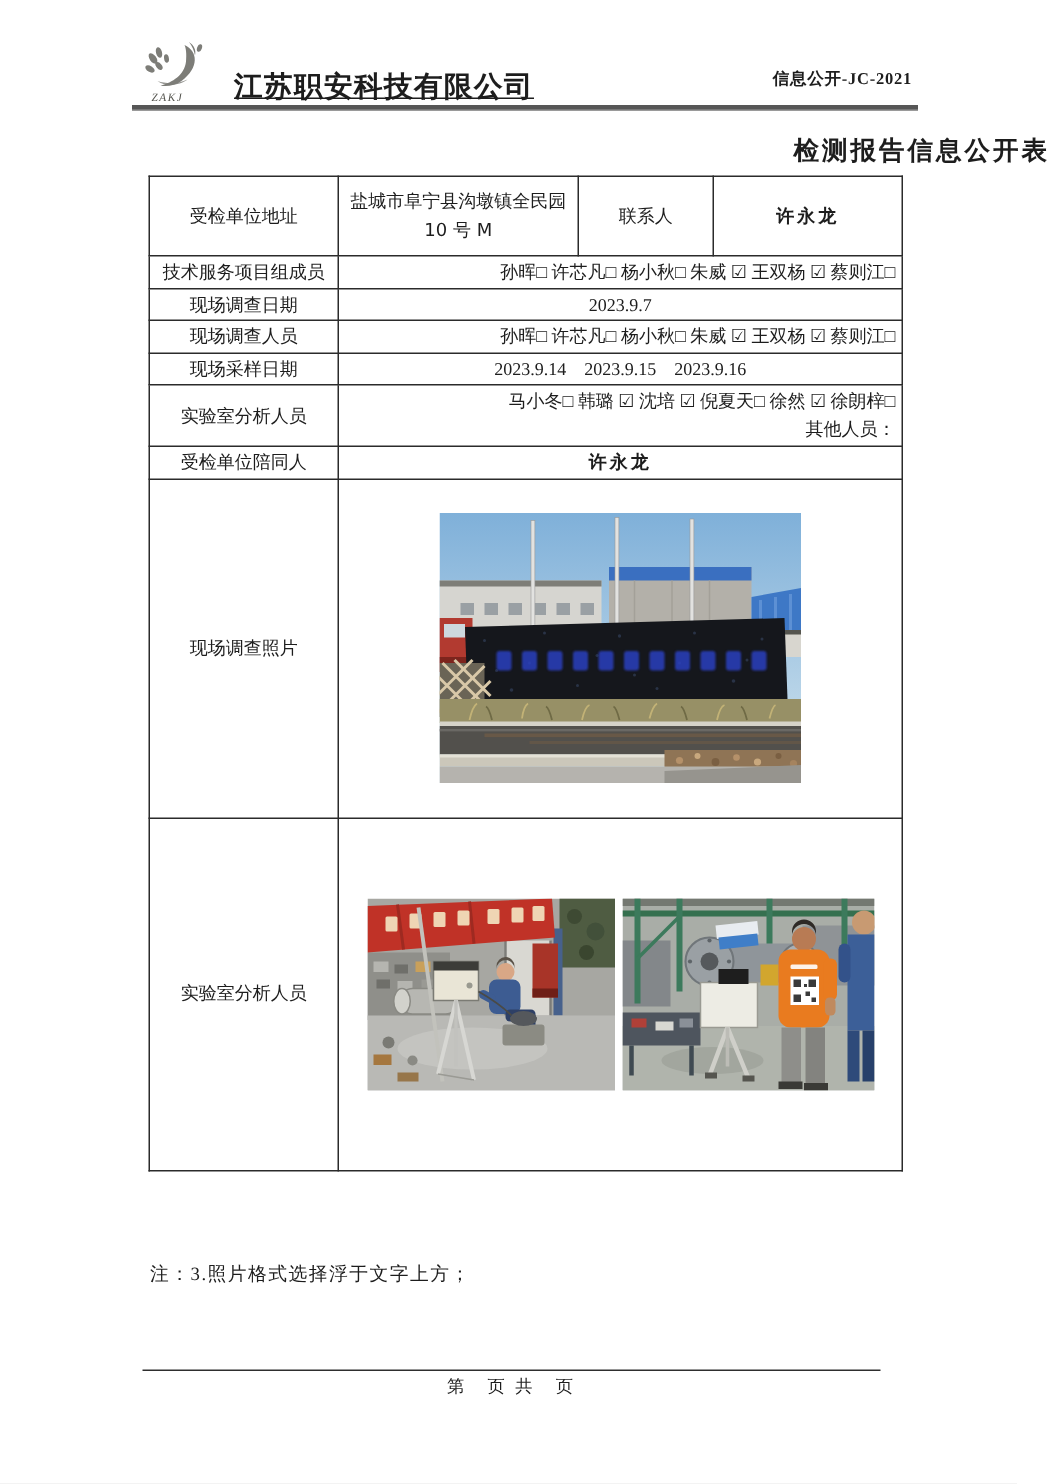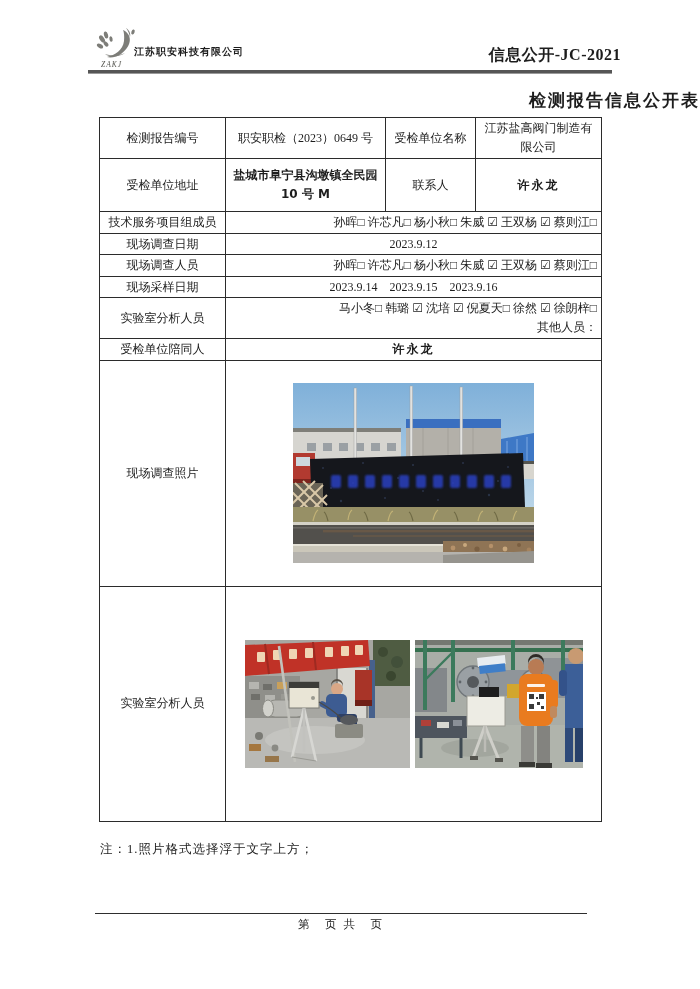--- a/index.html
+++ b/index.html
@@ -3,33 +3,33 @@
 <meta charset="utf-8">
 <style>
   html,body{margin:0;padding:0;background:#e9e9e9;}
   .page{
     position:relative;width:700px;height:989px;background:#ffffff;
     margin:0 auto;overflow:hidden;
     font-family:"Liberation Serif","DejaVu Serif",serif;color:#1d1d1d;
   }
   
   .logo{position:absolute;left:93px;top:27px;width:48px;height:44px;}
-  .company{position:absolute;left:134px;top:45px;font-size:10px;font-weight:bold;letter-spacing:1px;}
-  .doc-code{position:absolute;top:45px;right:79px;font-size:16px;font-weight:bold;letter-spacing:.5px;}
+  .company{position:absolute;left:156px;top:45px;font-size:19px;font-weight:bold;letter-spacing:1px;text-decoration:underline;}
+  .doc-code{position:absolute;top:45px;right:92px;font-size:11px;font-weight:bold;letter-spacing:.5px;}
   .header-rule{position:absolute;left:88px;top:70px;width:524px;height:3px;background:#565656;border-bottom:1px solid #9a9a9a;}
   
   .title{position:absolute;left:0;top:89px;width:100%;text-align:right;font-size:17px;font-weight:bold;letter-spacing:2px;}
   
   table.form{position:absolute;left:99px;top:117px;border-collapse:collapse;table-layout:fixed;}
   table.form td{border:1.4px solid #2b2b2b;font-size:12px;vertical-align:middle;padding:1px 4px;line-height:1.55;}
   td.lab{text-align:center;}
   td.val{text-align:center;}
   td.left{text-align:right;padding-left:9px;}
   .tight{letter-spacing:0;padding-left:2px;padding-right:2px;font-size:11.5px;}
-  .addr{font-family:"DejaVu Sans","Liberation Sans",sans-serif;font-size:12.5px;line-height:1.8;font-weight:bold;}
+  .addr{font-family:"DejaVu Sans","Liberation Sans",sans-serif;font-size:12.5px;line-height:1.8;}
   .name-strong{font-weight:bold;font-size:15px;letter-spacing:2px;}
   .pre{white-space:pre;}
   .two-line span{display:block;}
   .r1{height:41px;} .r2{height:53px;} .rs{height:21px;} .r8{height:38px;} .r9{height:22px;}
   .r10{height:226px;} .r11{height:235px;}
   .photo-cell{padding:0;}
   .photo-wrap{display:flex;justify-content:center;align-items:center;gap:5px;width:100%;height:100%;}
   .photo-wrap svg{display:block;}
   
   .note{position:absolute;left:100px;top:841px;font-size:12.5px;letter-spacing:1px;}
@@ -62,39 +62,33 @@
   <div class="title">检测报告信息公开表</div>
 
   <table class="form">
     <colgroup>
         <col style="width:126px">
         <col style="width:160px">
         <col style="width:90px">
         <col style="width:126px">
       </colgroup>
     <tbody>
-        <tr class="r1">
-      <td class="lab">检测报告编号</td>
-      <td class="val">职安职检（2023）0649 号</td>
-      <td class="lab">受检单位名称</td>
-      <td class="val">江苏盐高阀门制造有限公司</td>
-    </tr>
     <tr class="r2">
       <td class="lab">受检单位地址</td>
       <td class="val addr">盐城市阜宁县沟墩镇全民园 10 号 M</td>
       <td class="lab">联系人</td>
       <td class="val name-strong">许永龙</td>
     </tr>
     <tr class="rs">
       <td class="lab tight">技术服务项目组成员</td>
       <td class="left" colspan="3">孙晖□ 许芯凡□ 杨小秋□ 朱威 ☑ 王双杨 ☑ 蔡则江□</td>
     </tr>
     <tr class="rs">
       <td class="lab">现场调查日期</td>
-      <td class="val" colspan="3">2023.9.12</td>
+      <td class="val" colspan="3">2023.9.7</td>
     </tr>
     <tr class="rs">
       <td class="lab">现场调查人员</td>
       <td class="left" colspan="3">孙晖□ 许芯凡□ 杨小秋□ 朱威 ☑ 王双杨 ☑ 蔡则江□</td>
     </tr>
     <tr class="rs">
       <td class="lab">现场采样日期</td>
       <td class="val pre" colspan="3">2023.9.14    2023.9.15    2023.9.16</td>
     </tr>
     <tr class="r8">
@@ -390,17 +384,17 @@
             <rect x="150" y="88" width="8" height="34" fill="#2e4a7a"></rect>
             <rect x="160" y="88" width="8" height="34" fill="#27406a"></rect>
             <rect x="144" y="30" width="8" height="26" rx="4" fill="#33528a"></rect>
           </svg>
         </div>
       </td>
     </tr>
   </tbody>
     </table>
 
-  <div class="note">注：1.照片格式选择浮于文字上方；</div>
+  <div class="note">注：3.照片格式选择浮于文字上方；</div>
   <div class="footer-rule"></div>
   <div class="footer-text">第　页 共　页</div>
 
 </div>
 
 </body></html>

